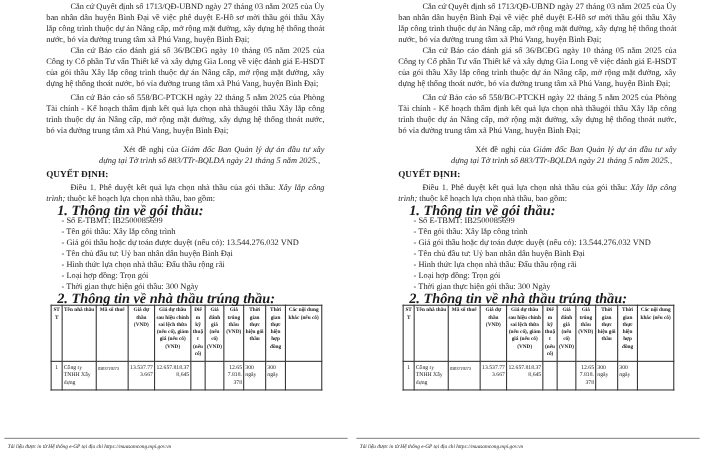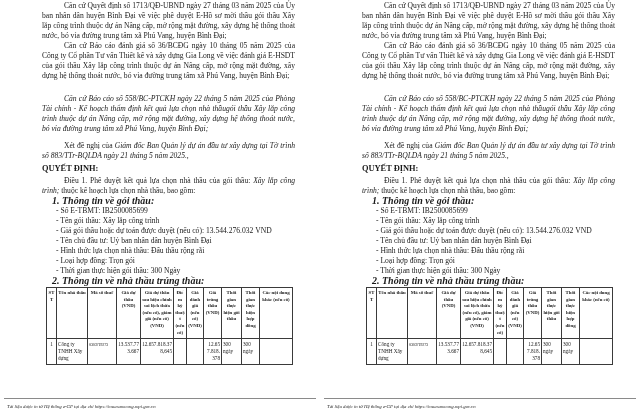--- a/index.html
+++ b/index.html
@@ -7,30 +7,30 @@
     width:640px;height:414px;background:#ffffff;overflow:hidden;
     font-family:"Liberation Serif","DejaVu Serif",serif;color:#1a1a1a;
     -webkit-font-smoothing:antialiased;
   }
   .pages{display:flex;width:640px;height:330px;}
   .page{position:relative;width:320px;height:414px;flex:0 0 320px;overflow:hidden;background:#fff;}
   .content{position:absolute;left:42px;top:1px;width:253px;}
   .body-para{
     font-size:7.6px;line-height:10px;text-align:justify;text-indent:22px;margin:0;
   }
-  .gap-sm{margin-top:13px;font-style:italic;}
-  .gap-md{margin-top:7px;}
+  .gap-sm{margin-top:3px;}
+  .gap-md{margin-top:7px;margin-left:48px;}
   .decision-heading{
     font-size:8.4px;font-weight:bold;text-align:left;margin:3px 0 2px 0;line-height:10px;
   }
   .article{font-size:7.6px;line-height:10px;text-align:justify;text-indent:22px;margin:0;}
   .article b{font-weight:normal;}
   .it{font-style:italic;}
   .sec-heading{
-    font-size:10px;font-weight:bold;font-style:italic;line-height:10px;margin:0;padding-left:10px;
+    font-size:13px;font-weight:bold;font-style:italic;line-height:10px;margin:0;padding-left:10px;
   }
   .bullets{margin:0;padding:0 0 0 14px;list-style:none;}
   .bullets li{font-size:7.6px;line-height:10px;margin:0;}
   table.award{
     border-collapse:collapse;table-layout:fixed;width:246px;margin:1px 0 0 4px;
   }
   table.award th,table.award td{
     border:1px solid #3a3a3a;vertical-align:top;overflow:hidden;
   }
   table.award th{

